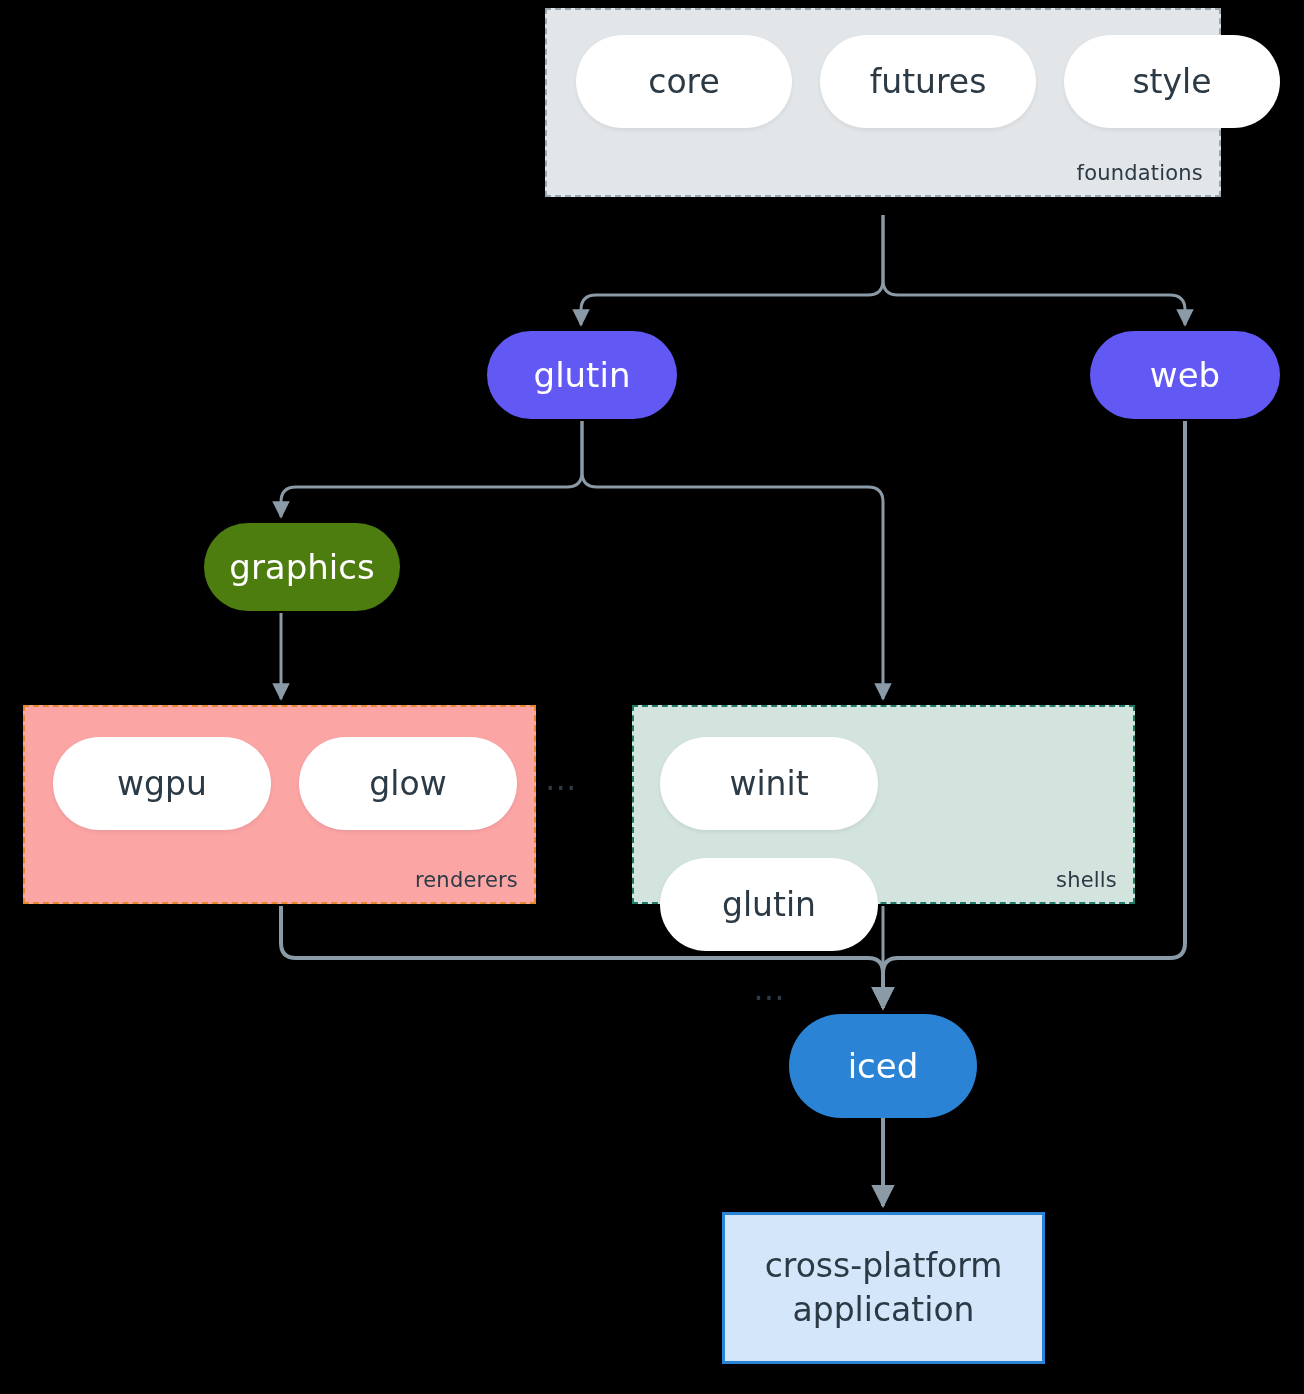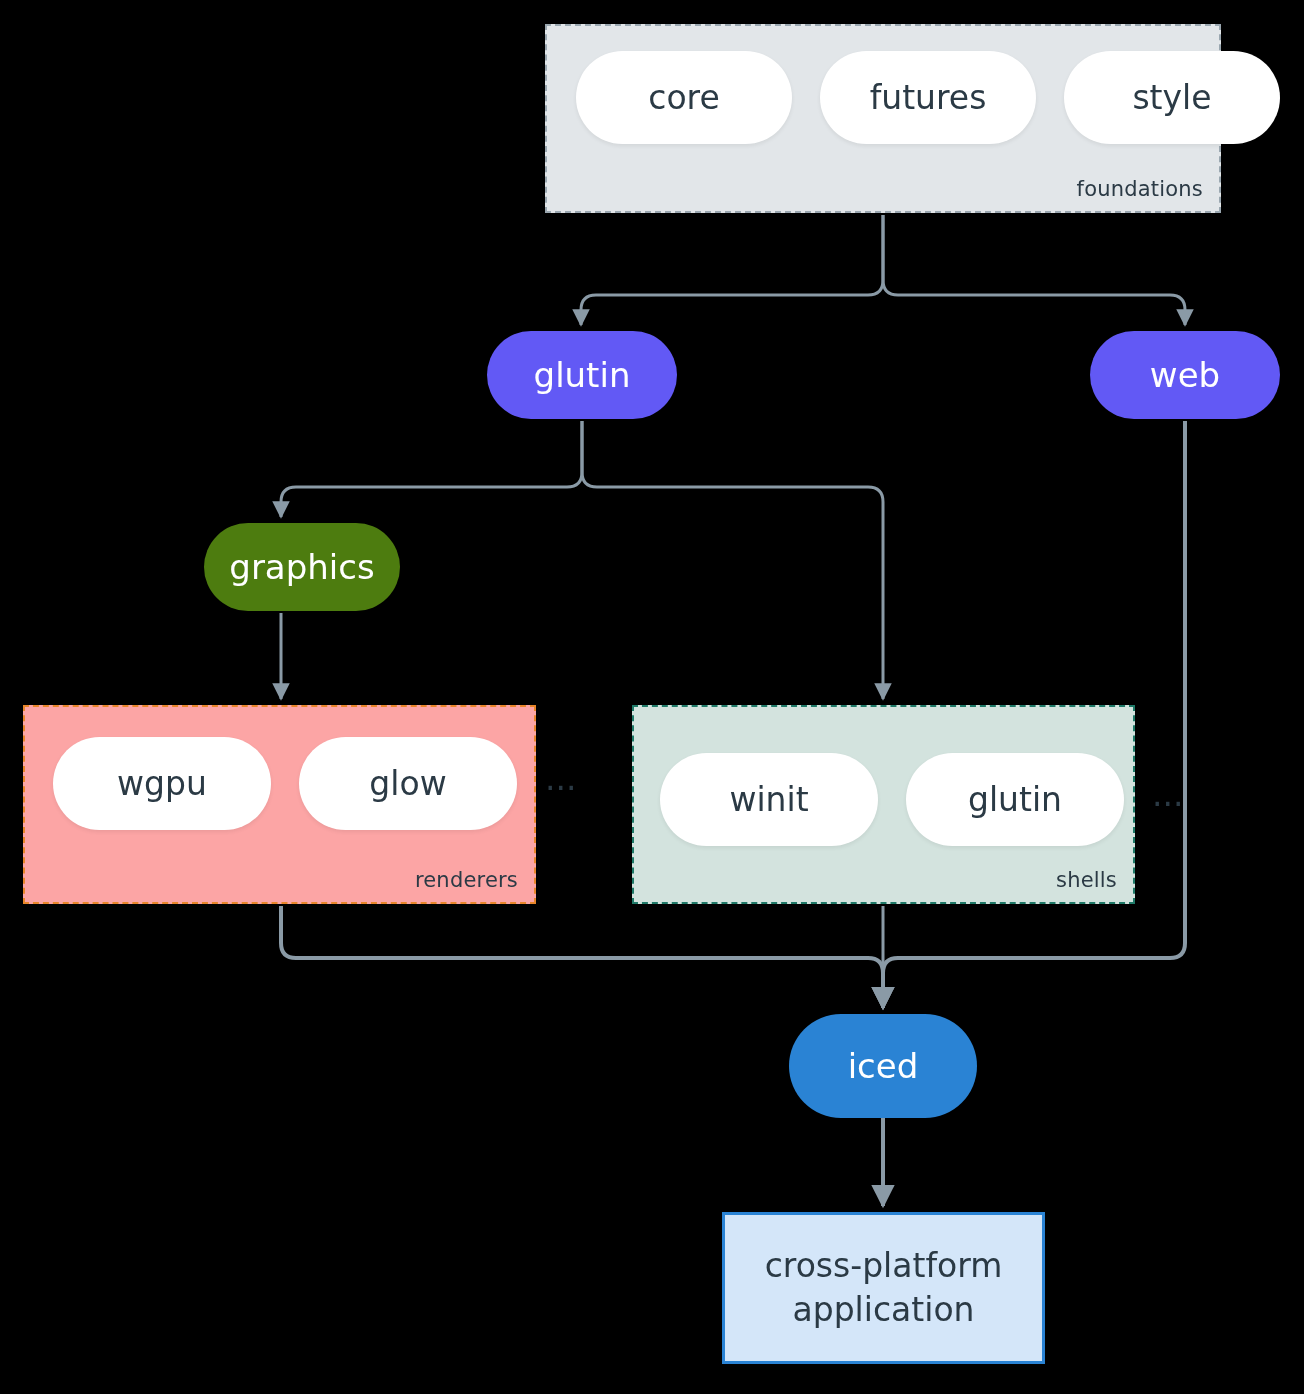--- a/index.html
+++ b/index.html
@@ -58,21 +58,21 @@
   .ellipsis {
     font-size: 33px;
     color: #2b3a45;
     line-height: 0.6;
     padding-bottom: 10px;
   }
 
   
   #foundations {
     left: 545px;
-    top: 24px;
+    top: 8px;
     width: 676px;
     height: 189px;
     background: #e2e6e9;
     border: 2px dashed #9aa7b0;
   }
   #foundations .chip-row { left: 29px; top: 25px; }
   #foundations .chip { height: 93px; min-width: 188px; padding: 0 14px; }
 
   
   #renderers {
@@ -88,21 +88,21 @@
 
   
   #shells {
     left: 632px;
     top: 705px;
     width: 503px;
     height: 199px;
     background: #d3e3de;
     border: 2px dashed #1f7a68;
   }
-  #shells .chip-row { left: 26px; top: 46px; }
+  #shells .chip-row { left: 26px; top: 30px; flex-direction: column; }
   #shells .chip { height: 93px; min-width: 190px; padding: 0 14px; }
 
   
   .pill {
     position: absolute;
     display: flex;
     align-items: center;
     justify-content: center;
     border-radius: 60px;
     color: #ffffff;

